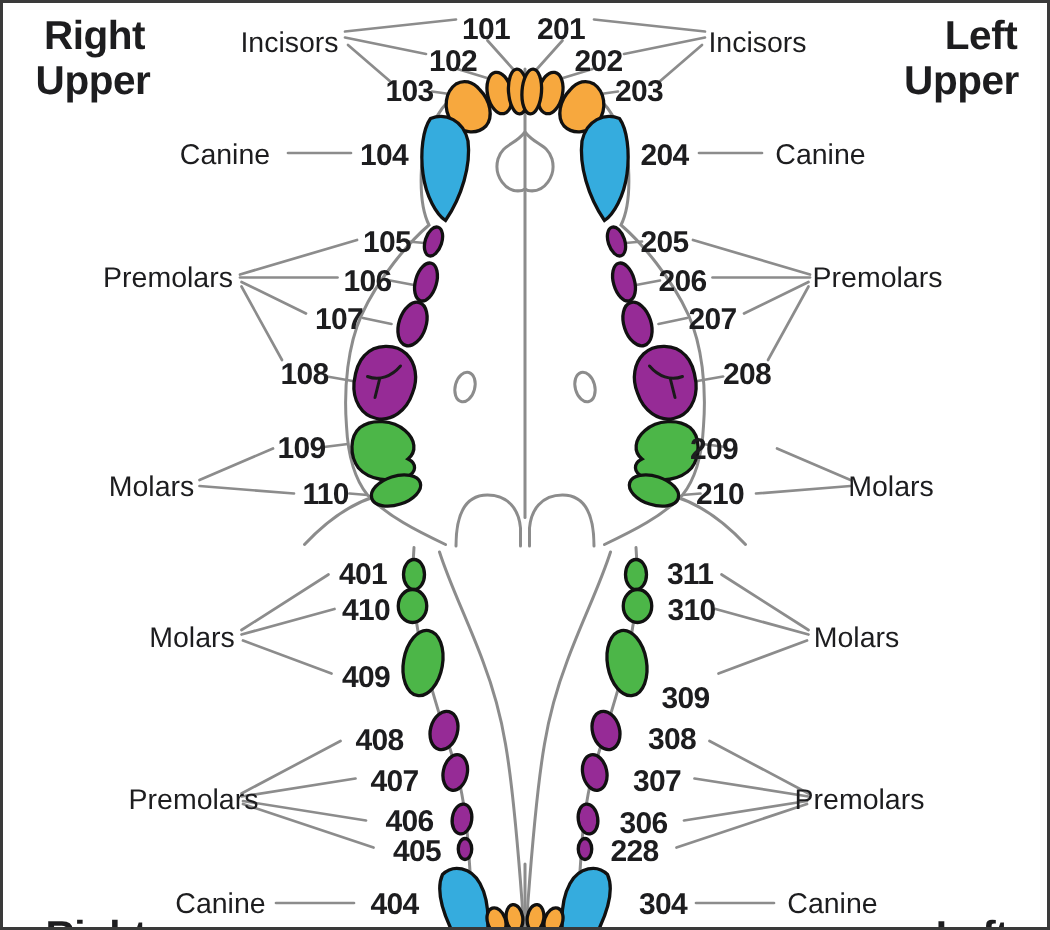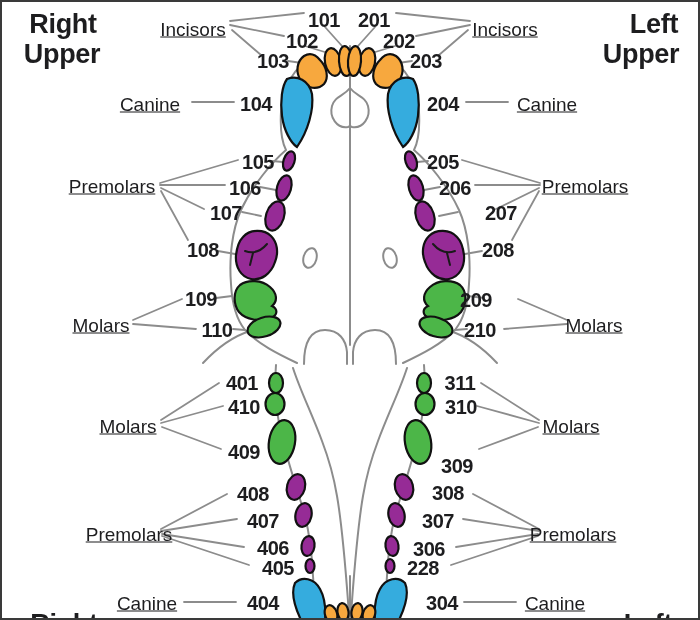--- a/index.html
+++ b/index.html
@@ -7,21 +7,21 @@
     position:relative;width:700px;height:620px;box-sizing:border-box;
     background:var(--c-background,#ffffff);
     border:2px solid var(--c-frame,#3a3a3a);
     overflow:hidden;
     font-family:"Liberation Sans",sans-serif;
     color:var(--c-text,#1d1d1f);
   }
   .stage svg{position:absolute;left:-2px;top:-2px;}
   .t{position:absolute;transform:translate(-50%,-50%);white-space:nowrap;line-height:1;}
   .num{font-size:20px;font-weight:700;letter-spacing:-0.5px;}
-  .lbl{font-size:19px;font-weight:400;text-decoration:underline;}
+  .lbl{font-size:19px;font-weight:400;}
   .ttl{font-size:27px;font-weight:600;letter-spacing:-0.3px;}
   .outline{fill:none;stroke:var(--c-outline,#8c8c8c);stroke-width:2;stroke-linecap:round;}
   .leader{fill:none;stroke:var(--c-leader,#8c8c8c);stroke-width:1.8;stroke-linecap:round;}
   .tooth{stroke:var(--c-tooth_stroke,#111);stroke-width:2.2;}
   .tooth.incisor{fill:var(--c-incisors,#F7A83E);}
   .tooth.canine{fill:var(--c-canines,#35ACDE);}
   .tooth.premolar{fill:var(--c-premolars,#962B96);}
   .tooth.molar{fill:var(--c-molars,#4CB648);}
   .ridge{fill:none;stroke:#1a1a1a;stroke-width:2;stroke-linecap:round;}
   .palate{fill:#fff;stroke:var(--c-outline,#8c8c8c);stroke-width:2;}
@@ -141,21 +141,21 @@
   <span class="t num" style="left:201px;top:248px">108</span>
   <span class="t num" style="left:199px;top:297px">109</span>
   <span class="t num" style="left:215px;top:328px">110</span>
 
   <span class="t num" style="left:372px;top:18px">201</span>
   <span class="t num" style="left:397px;top:39px">202</span>
   <span class="t num" style="left:424px;top:59px">203</span>
   <span class="t num" style="left:441px;top:102px">204</span>
   <span class="t num" style="left:441px;top:160px">205</span>
   <span class="t num" style="left:453px;top:186px">206</span>
-  <span class="t num" style="left:499px;top:211px">207</span>
+  <span class="t num" style="left:473px;top:211px">207</span>
   <span class="t num" style="left:496px;top:248px">208</span>
   <span class="t num" style="left:474px;top:298px">209</span>
   <span class="t num" style="left:478px;top:328px">210</span>
 
   <span class="t num" style="left:240px;top:381px">401</span>
   <span class="t num" style="left:242px;top:405px">410</span>
   <span class="t num" style="left:242px;top:450px">409</span>
   <span class="t num" style="left:251px;top:492px">408</span>
   <span class="t num" style="left:261px;top:519px">407</span>
   <span class="t num" style="left:271px;top:546px">406</span>

